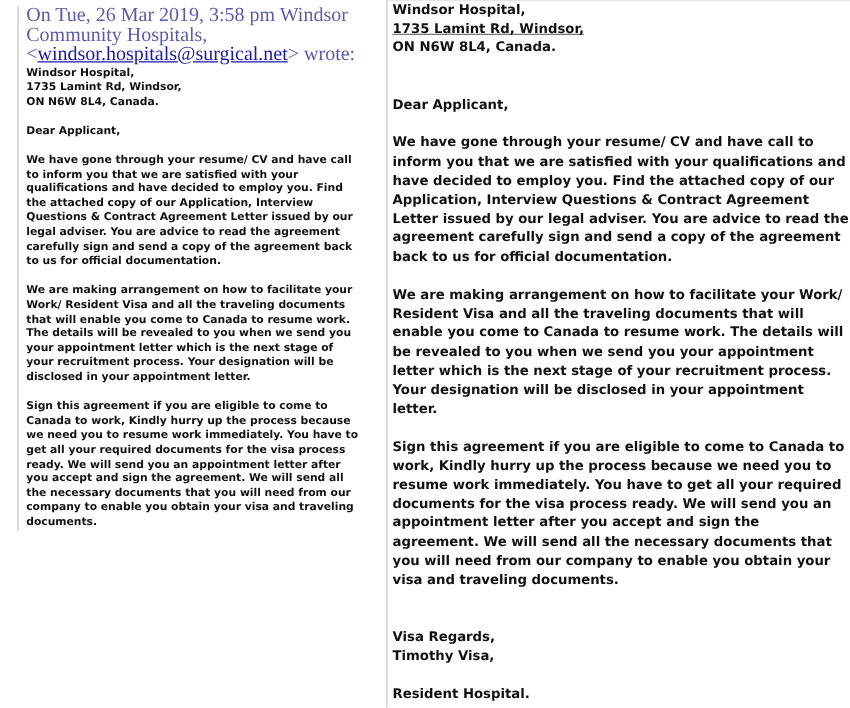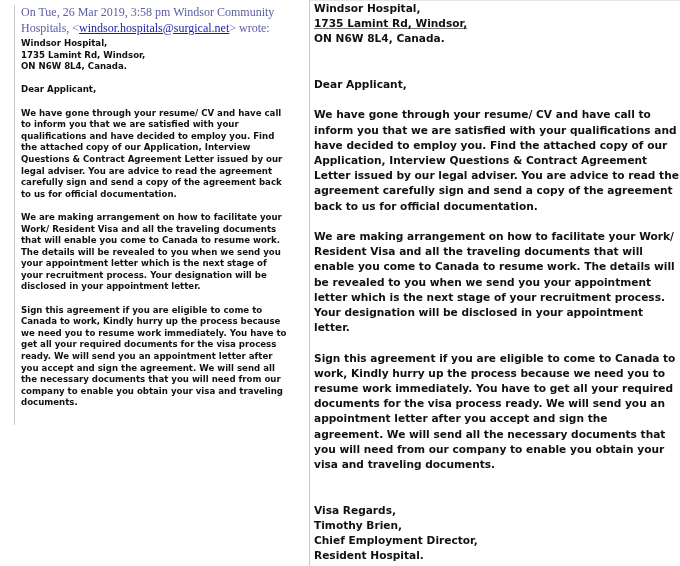--- a/index.html
+++ b/index.html
@@ -6,21 +6,21 @@
   body { width: 680px; height: 566px; position: relative; overflow: hidden; }
 
   .left-panel {
     position: absolute; left: 14px; top: 5px; width: 276px; height: 420px;
     border-left: 1px solid #c8c8c8;
     padding-left: 6px;
     box-sizing: border-box;
   }
   .quote-header {
     font-family: "Liberation Serif", serif;
-    font-size: 12px; line-height: 15.5px;
+    font-size: 16px; line-height: 15.5px;
     color: #5c5ca8;
   }
   .quote-header a { color: #1a1aa6; text-decoration: underline; }
   .left-body {
     font-family: "DejaVu Sans", sans-serif;
     font-weight: bold;
     font-size: 8.6px; line-height: 11.6px;
     color: #111;
     margin-top: 2px;
   }
@@ -71,18 +71,18 @@
       <span>ON N6W 8L4, Canada.</span>
     </p>
     <div class="gap"></div>
     <p>Dear Applicant,</p>
     <p>We have gone through your resume/ CV and have call to inform you that we are satisfied with your qualifications and have decided to employ you. Find the attached copy of our Application, Interview Questions &amp; Contract Agreement Letter issued by our legal adviser. You are advice to read the agreement carefully sign and send a copy of the agreement back to us for official documentation.</p>
     <p>We are making arrangement on how to facilitate your Work/ Resident Visa and all the traveling documents that will enable you come to Canada to resume work. The details will be revealed to you when we send you your appointment letter which is the next stage of your recruitment process. Your designation will be disclosed in your appointment letter.</p>
     <p>Sign this agreement if you are eligible to come to Canada to work, Kindly hurry up the process because we need you to resume work immediately. You have to get all your required documents for the visa process ready. We will send you an appointment letter after you accept and sign the agreement. We will send all the necessary documents that you will need from our company to enable you obtain your visa and traveling documents.</p>
     <div class="gap"></div>
     <p>
       <span>Visa Regards,</span><br>
-      <span>Timothy Brien,</span><br>
-      <span>Chief Employment Director,</span><br>
+      <span>Timothy Visa,</span><br>
+      <br>
       <span>Resident Hospital.</span>
     </p>
   </div>
 </div>
 
 </body></html>

